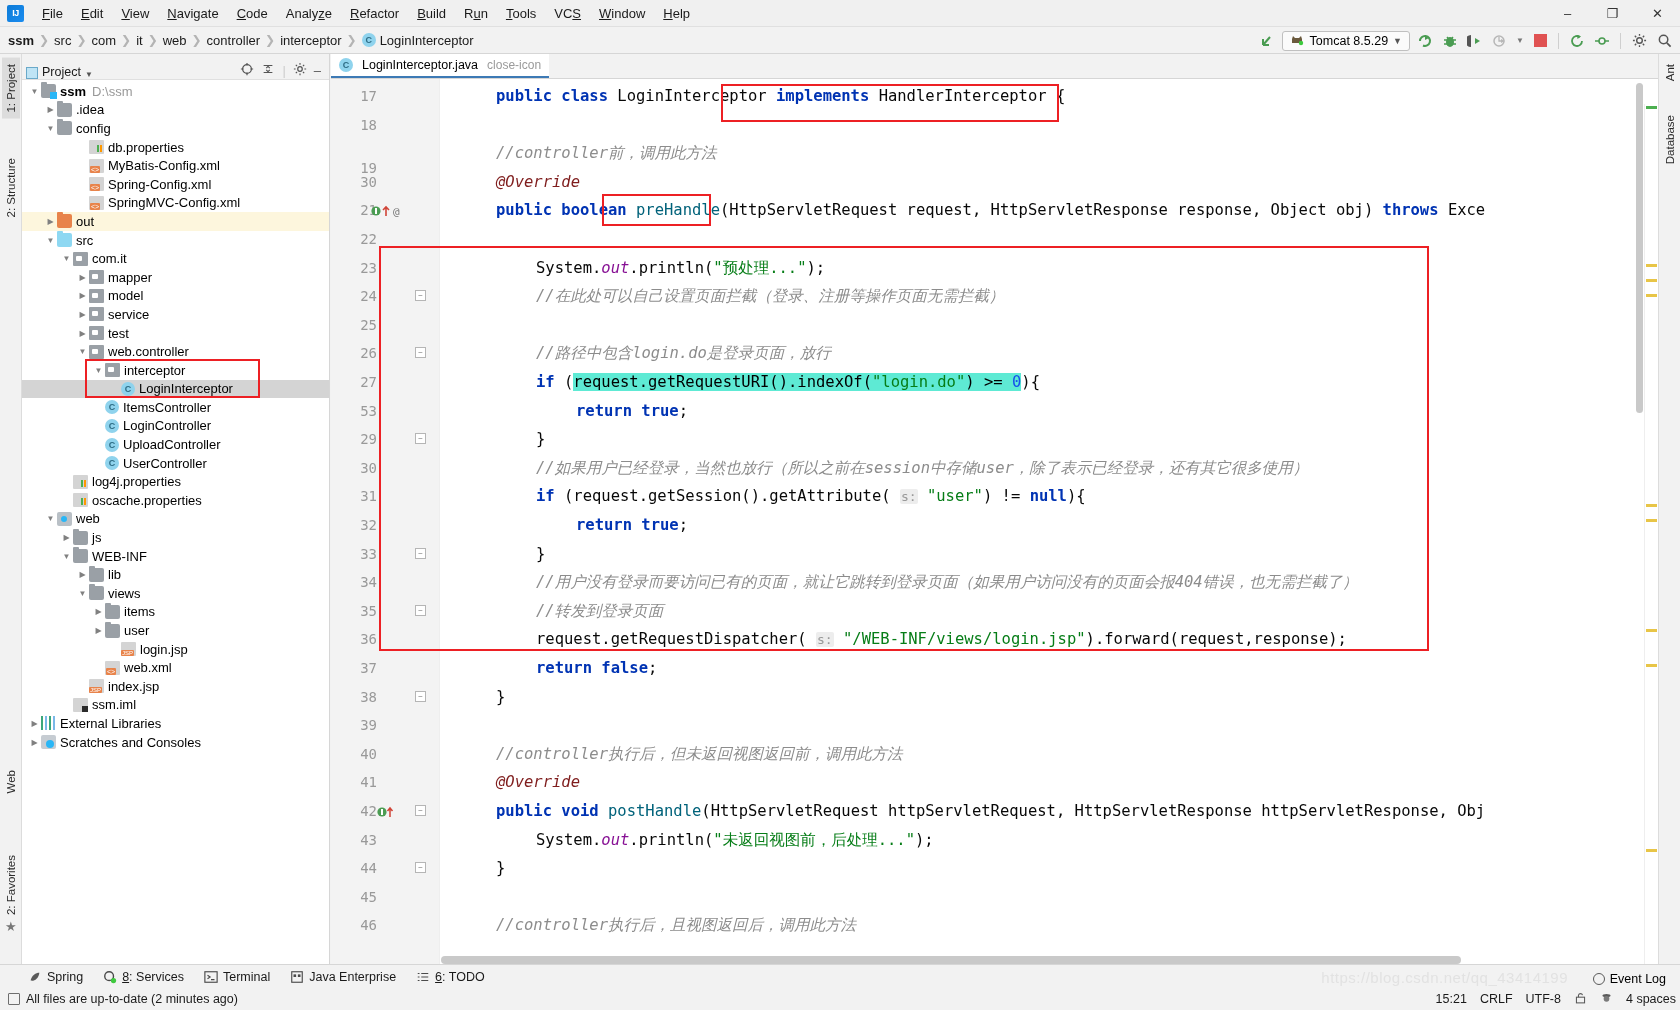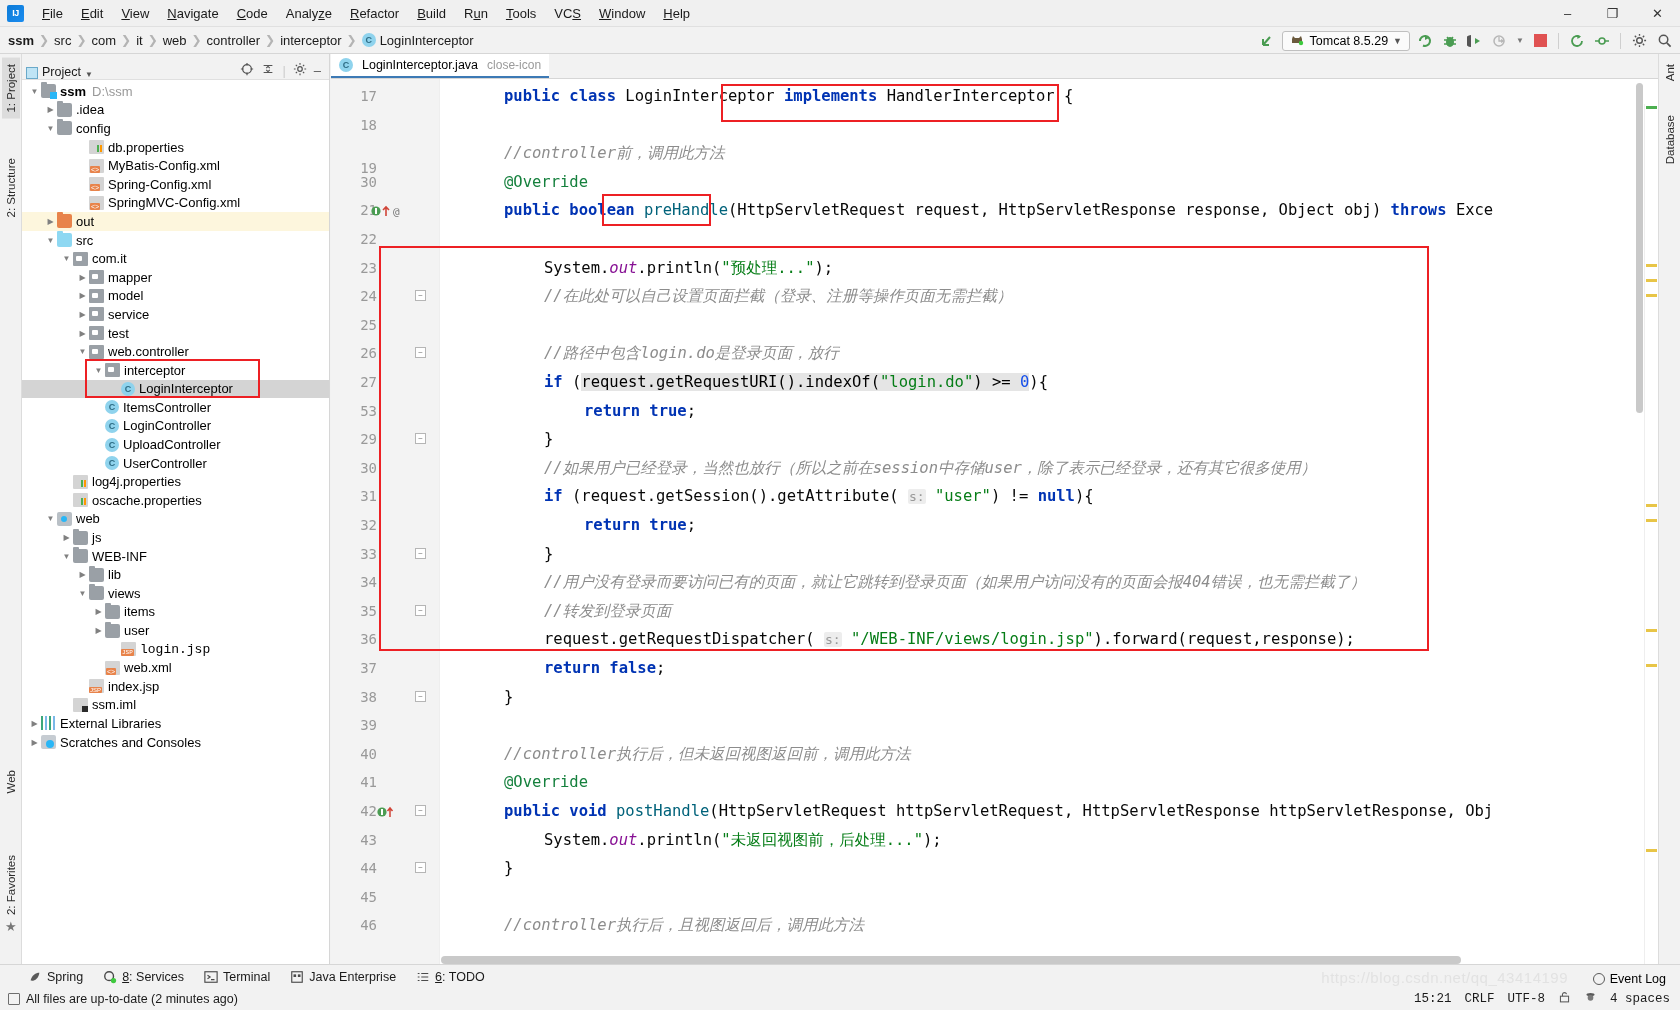--- a/index.html
+++ b/index.html
@@ -163,31 +163,31 @@
   .fold {
     position: absolute; left: 84px; width: 11px; height: 11px;
     border: 1px solid #b5b5b5; color: #777; font-size: 8px; line-height: 9px;
     text-align: center; background: #fff;
   }
   .code {
     position: absolute; left: 109px; top: 0; right: 0; bottom: 0;
     font-family: "DejaVu Sans Mono", monospace; font-size: 15.5px;
     white-space: pre; overflow: hidden;
   }
-  .ln { position: absolute; left: 12px; height: 28.6px; line-height: 28.6px; white-space: pre; }
+  .ln { position: absolute; left: 4px; height: 28.6px; line-height: 28.6px; white-space: pre; }
   .kw { color: #0033b3; font-weight: bold; }
   .cm { color: #8c8c8c; font-style: italic; }
   .str { color: #067d17; }
   .num { color: #1750eb; }
-  .ann { color: #15803d; }
+  .ann { color: #7f1d1d; font-style: italic; }
   .fld { color: #871094; font-style: italic; }
   .mth { color: #00627a; }
   .plain { color: #080808; }
   .hint { color: #999; font-size: 13px; background: #ededed; padding: 0 1px; border-radius: 2px; font-style: normal; }
-  .hl { background: #e5e5e5; }
+  .hl { background: #5eead4; }
 
   
   .markers { position: absolute; right: 0; top: 25px; bottom: 0; width: 14px; background: #fff; border-left: 1px solid #eee; }
   .mk { position: absolute; right: 1px; width: 11px; height: 3px; background: #e8c547; }
   .mk.green { background: #4caf50; }
   .scroll-thumb {
     position: absolute; right: 15px; width: 7px; background: #c9c9c9; border-radius: 4px;
   }
   .hscroll { position: absolute; left: 110px; bottom: 0; height: 8px; background: #c9c9c9; border-radius: 4px; }
 
@@ -201,21 +201,21 @@
   .bt u { text-decoration: underline; }
   .bt .bico { width: 14px; height: 14px; position: relative; }
 
   
   .status-bar {
     position: absolute; left: 0; right: 0; bottom: 0; height: 22px;
     background: #f2f2f2; display: flex; align-items: center;
     font-size: 12.5px; color: #1a1a1a; padding-left: 8px;
   }
   .status-left { display: flex; align-items: center; gap: 6px; }
-  .status-right { margin-left: auto; display: flex; align-items: center; gap: 13px; padding-right: 10px; font-family: Liberation Mono, monospace; }
+  .status-right { margin-left: auto; display: flex; align-items: center; gap: 13px; padding-right: 4px; }
   .sq-ico { width: 12px; height: 12px; border: 1.5px solid #6e6e6e; border-radius: 1px; }
   .watermark {
     position: absolute; right: 112px; bottom: 24px; font-size: 15px;
     color: #e2e2e2; letter-spacing: 0.5px; pointer-events: none;
     font-family: "Liberation Sans", sans-serif;
   }
   .evt-log { display:flex; align-items:center; gap:5px; position:absolute; right:14px; bottom:24px; font-size:12.5px; }
   .evt-circle { width:12px; height:12px; border:1.5px solid #5a5a5a; border-radius:50%; }
 </style>
 </head>
@@ -540,21 +540,21 @@
         <div class="node" style="padding-left: 70px;">
           <span class="arrow">▶</span>
           <span class="ico folder f-grey"></span>
           <span class="lbl">items</span>
         </div>
         <div class="node" style="padding-left: 70px;">
           <span class="arrow">▶</span>
           <span class="ico folder f-grey"></span>
           <span class="lbl">user</span>
         </div>
-        <div class="node" style="padding-left: 86px; font-family: Liberation Mono, monospace;">
+        <div class="node" style="padding-left: 86px;">
           <span class="arrow"></span>
           <span class="ico file jsp"></span>
           <span class="lbl">login.jsp</span>
         </div>
         <div class="node" style="padding-left: 70px;">
           <span class="arrow"></span>
           <span class="ico file xml"></span>
           <span class="lbl">web.xml</span>
         </div>
         <div class="node" style="padding-left: 54px;">

